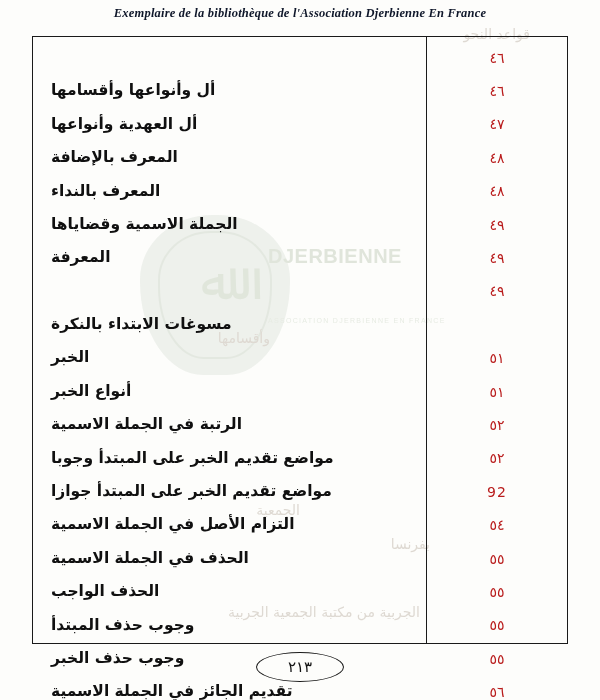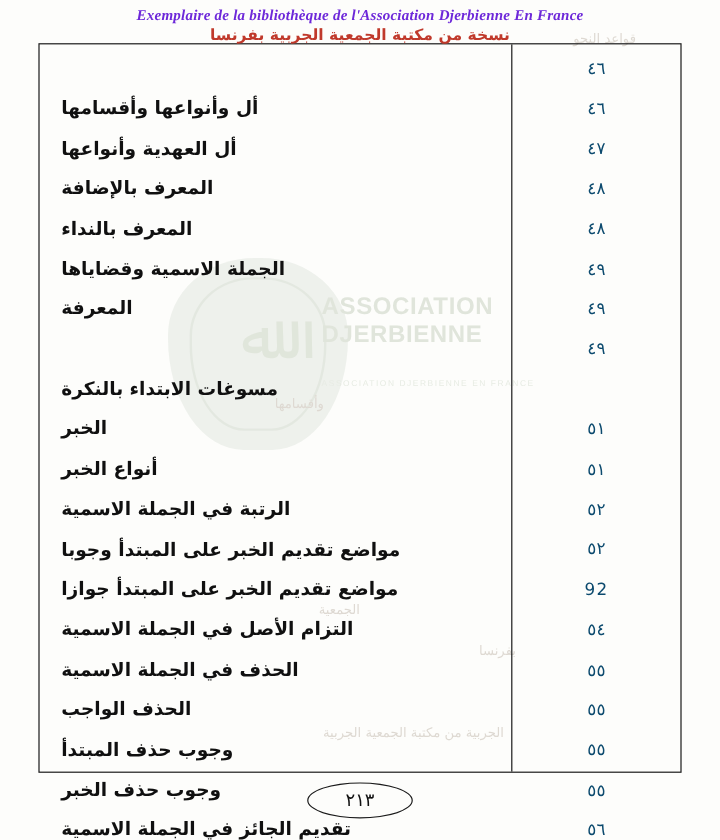--- a/index.html
+++ b/index.html
@@ -37,21 +37,21 @@
   .stamp-fr {
     position: absolute;
     top: 0px;
     left: 50px;
     width: 500px;
     text-align: center;
     font-family: "Liberation Serif", serif;
     font-style: italic;
     font-weight: bold;
     font-size: 12.5px;
-    color: #6d28d9;
+    color: #0f172a;
     letter-spacing: 0.2px;
     white-space: nowrap;
   }
   .stamp-ar {
     position: absolute;
     top: 16px;
     left: 50px;
     width: 500px;
     text-align: center;
     font-family: "DejaVu Sans", sans-serif;
@@ -129,21 +129,21 @@
     direction: ltr;
     text-align: left;
   }
 
   
   .ghost {
     position: absolute;
     z-index: 2;
     color: #ded9d2;
     font-family: "DejaVu Sans", sans-serif;
-    font-size: 11px;
+    font-size: 14px;
     direction: rtl;
     white-space: nowrap;
     pointer-events: none;
   }
 
   
   .toc-frame {
     position: absolute;
     top: 36px;
     left: 32px;
@@ -193,21 +193,21 @@
     font-size: 15.5px;
     color: #101010;
     white-space: nowrap;
     line-height: 1;
   }
   .toc-page {
     flex: 0 0 140px;
     text-align: center;
     font-family: "DejaVu Sans", sans-serif;
     font-size: 14px;
-    color: #0c4a6e;
+    color: #b91c1c;
     letter-spacing: 1px;
     line-height: 1;
   }
 
   
   .folio {
     position: absolute;
     left: 50%;
     transform: translateX(-50%);
     top: 652px;
@@ -226,35 +226,33 @@
     background: transparent;
   }
 </style>
 </head>
 <body>
 
 <div class="page">
 
   <div class="stamp-block">
     <div class="stamp-fr">Exemplaire de la bibliothèque de l'Association Djerbienne En France</div>
-    <div class="stamp-ar">نسخة من مكتبة الجمعية الجربية بفرنسا</div>
   </div>
 
   <div class="ghost" style="top:26px; right:70px;">قواعد النحو</div>
   <div class="ghost" style="top:330px; right:330px;">وأقسامها</div>
   <div class="ghost" style="top:502px; right:300px;">الجمعية</div>
   <div class="ghost" style="top:536px; right:170px;">بفرنسا</div>
   <div class="ghost" style="top:604px; right:180px;">الجربية من مكتبة الجمعية الجربية</div>
 
   <div class="watermark">
     <div class="wm-badge">
       <div class="wm-mono">ﷲ</div>
     </div>
     <div class="wm-text">
-      <div>ASSOCIATION</div>
       <div>DJERBIENNE</div>
     </div>
     <div class="wm-sub">ASSOCIATION DJERBIENNE EN FRANCE</div>
   </div>
 
   <div class="toc-frame">
     <div class="toc-inner">
       <div class="vrule"></div>
       <ul class="toc-list" id="toc-list">
           <li class="toc-row">

